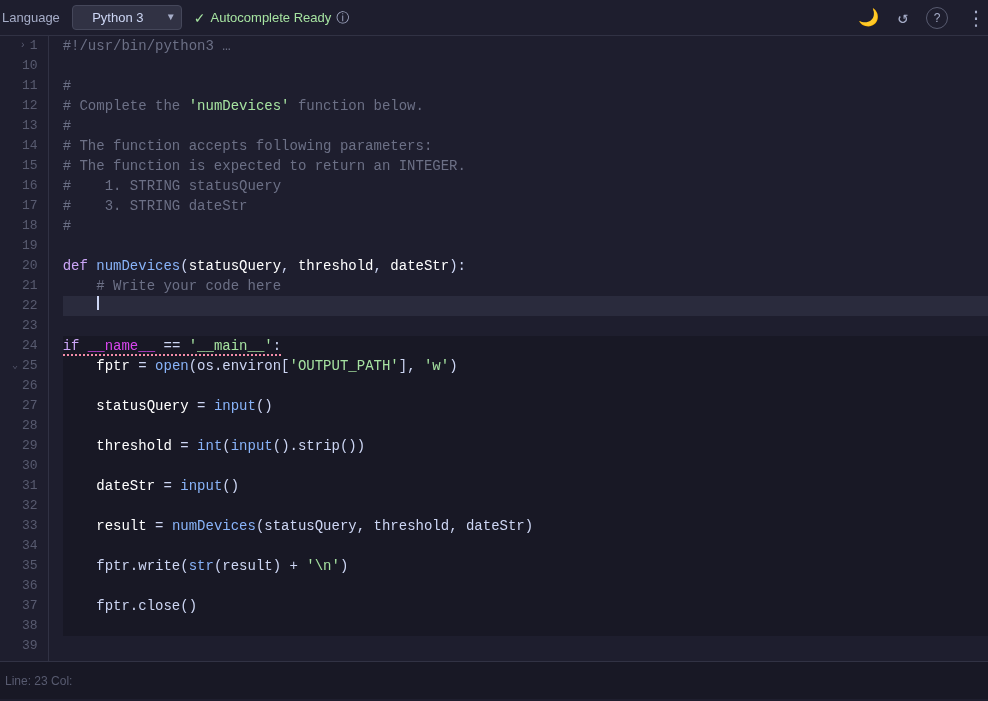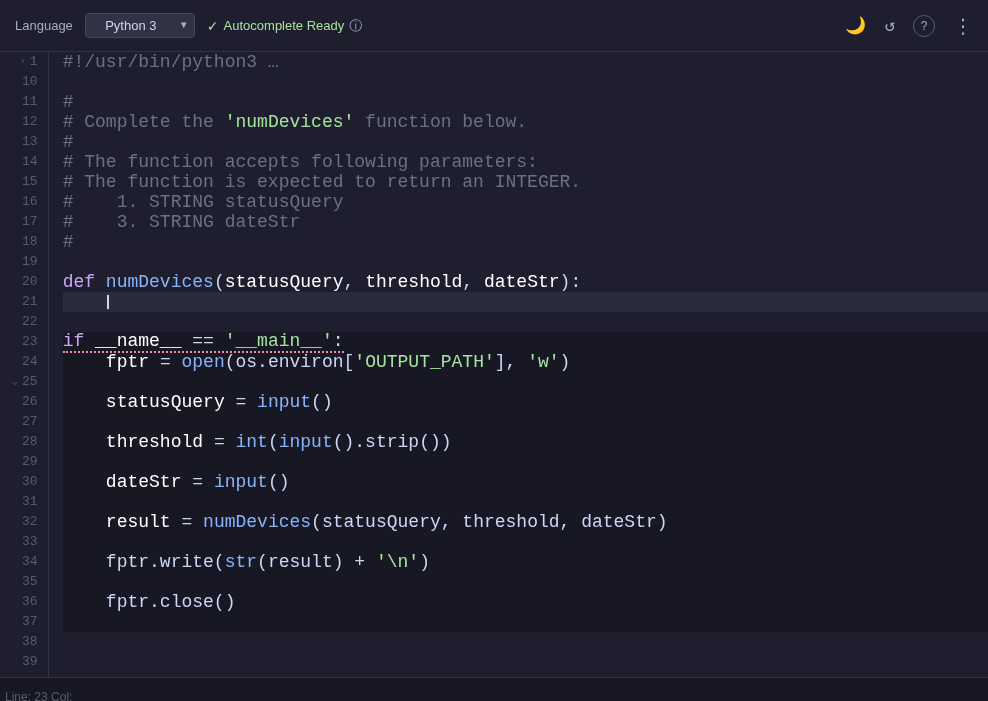--- a/index.html
+++ b/index.html
@@ -10,22 +10,22 @@
       color: #cdd6f4;
       width: 988px;
       height: 701px;
       overflow: hidden;
     }
     .toolbar {
       display: flex;
       align-items: center;
       background: #1e1e2e;
       border-bottom: 1px solid #313244;
-      padding: 6px 15px;
-      height: 52px;
+      padding: 6px 2px;
+      height: 36px;
       gap: 12px;
     }
     .lang-label {
       color: #a6adc8;
       font-family: sans-serif;
       font-size: 13px;
     }
     .lang-select-wrapper {
       position: relative;
       display: inline-flex;
@@ -105,35 +105,34 @@
     }
     .code-content {
       flex: 1;
       padding: 0 0 0 14px;
       overflow-x: auto;
     }
     .code-line {
       height: 20px;
       line-height: 20px;
       white-space: pre;
-      font-size: 18px;
-      display: flex;
-      align-items: center;
+      font-size: 14px;
+      display: flex;
     }
     .code-line.active-line {
       background: #2a2b3d;
     }
     .c-comment { color: #6c7086; }
     .c-keyword { color: #cba6f7; }
     .c-string { color: #a6e3a1; font-family: Liberation Mono, monospace; }
     .c-function { color: #89b4fa; }
     .c-param { color: #ffffff; }
     .c-builtin { color: #89b4fa; }
     .c-text { color: #cdd6f4; }
-    .c-dunder { color: #ffffff; margin-top: 44px; }
+    .c-dunder { color: #d946ef; margin-top: 44px; }
     .cursor {
       display: inline-block;
       width: 2px;
       height: 14px;
       background: #cdd6f4;
       vertical-align: middle;
       margin-left: 1px;
     }
     .fold-indicator {
       color: #585b70;
@@ -258,20 +257,23 @@
     <div class="code-line">
       <span class="c-comment">#</span>
     </div>
 
     <div class="code-line"></div>
 
     <div class="code-line">
       <span class="c-keyword">def </span><span class="c-function">numDevices</span><span class="c-text">(</span><span class="c-param">statusQuery</span><span class="c-text">, </span><span class="c-param">threshold</span><span class="c-text">, </span><span class="c-param">dateStr</span><span class="c-text">):</span>
     </div>
 
+    <div class="code-line">
+      <span class="c-text">    </span><span class="c-comment"># Write your code here </span>
+    </div>
 
     <div class="code-line active-line">
       <span class="c-text">    </span><span class="cursor"></span>
     </div>
 
     <div class="code-line"></div>
 
     <div class="code-line section-bg">
       <span class="squiggle"><span class="c-keyword">if </span><span class="c-dunder">__name__</span><span class="c-text"> == </span><span class="c-string">'__main__'</span><span class="c-text">:</span></span>
     </div>

